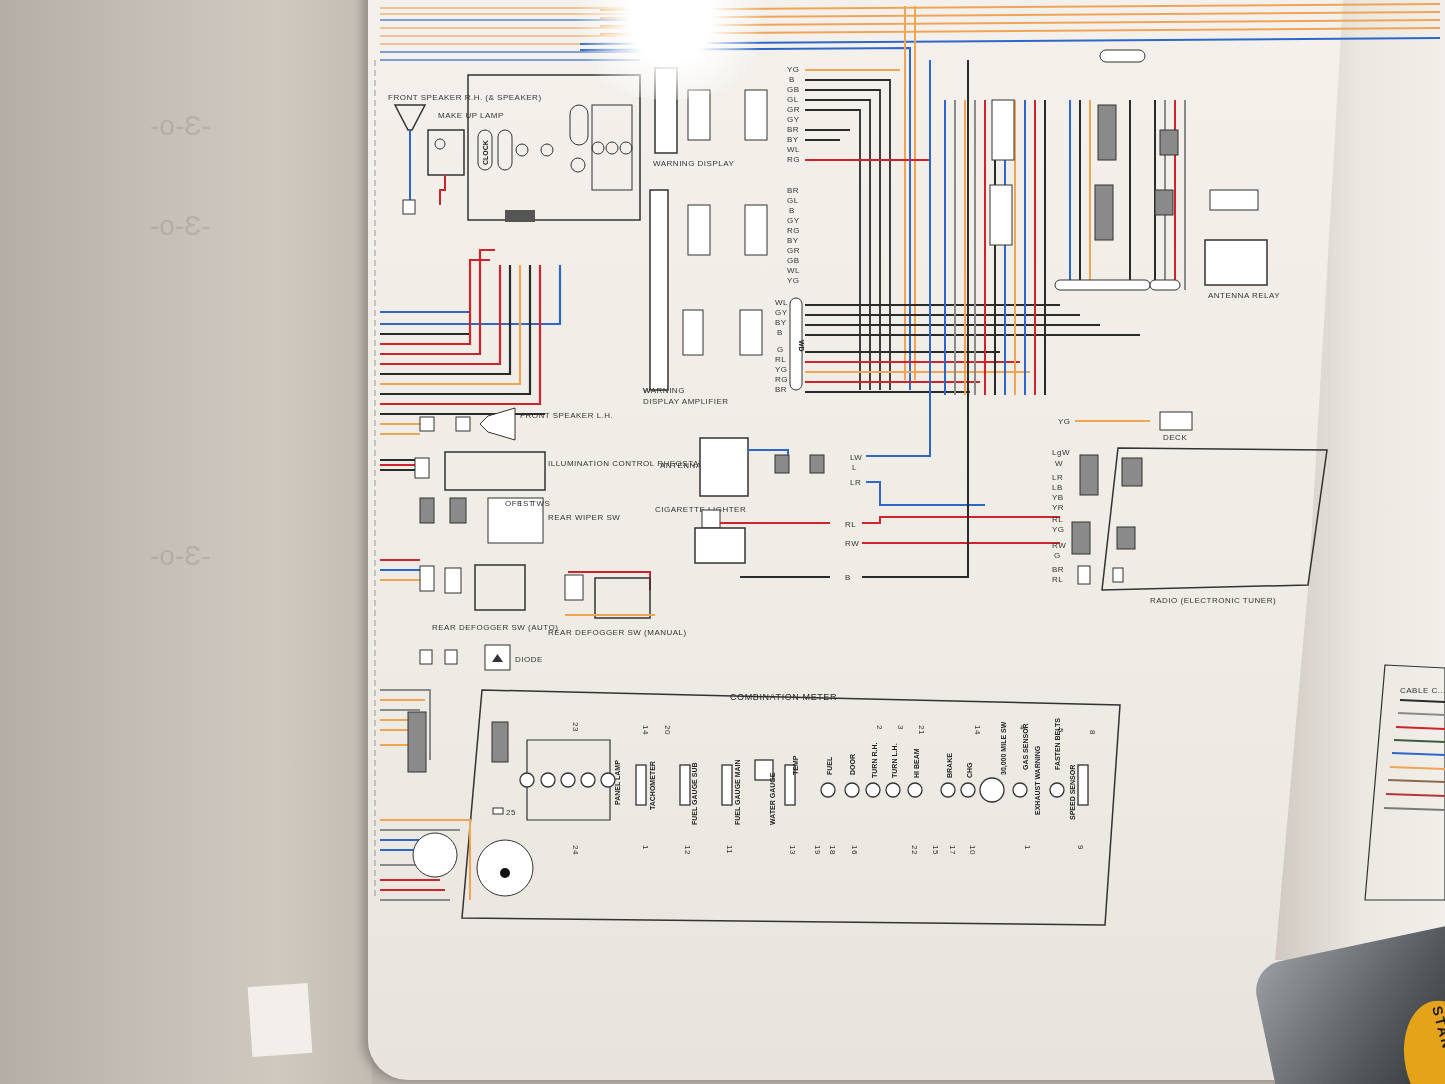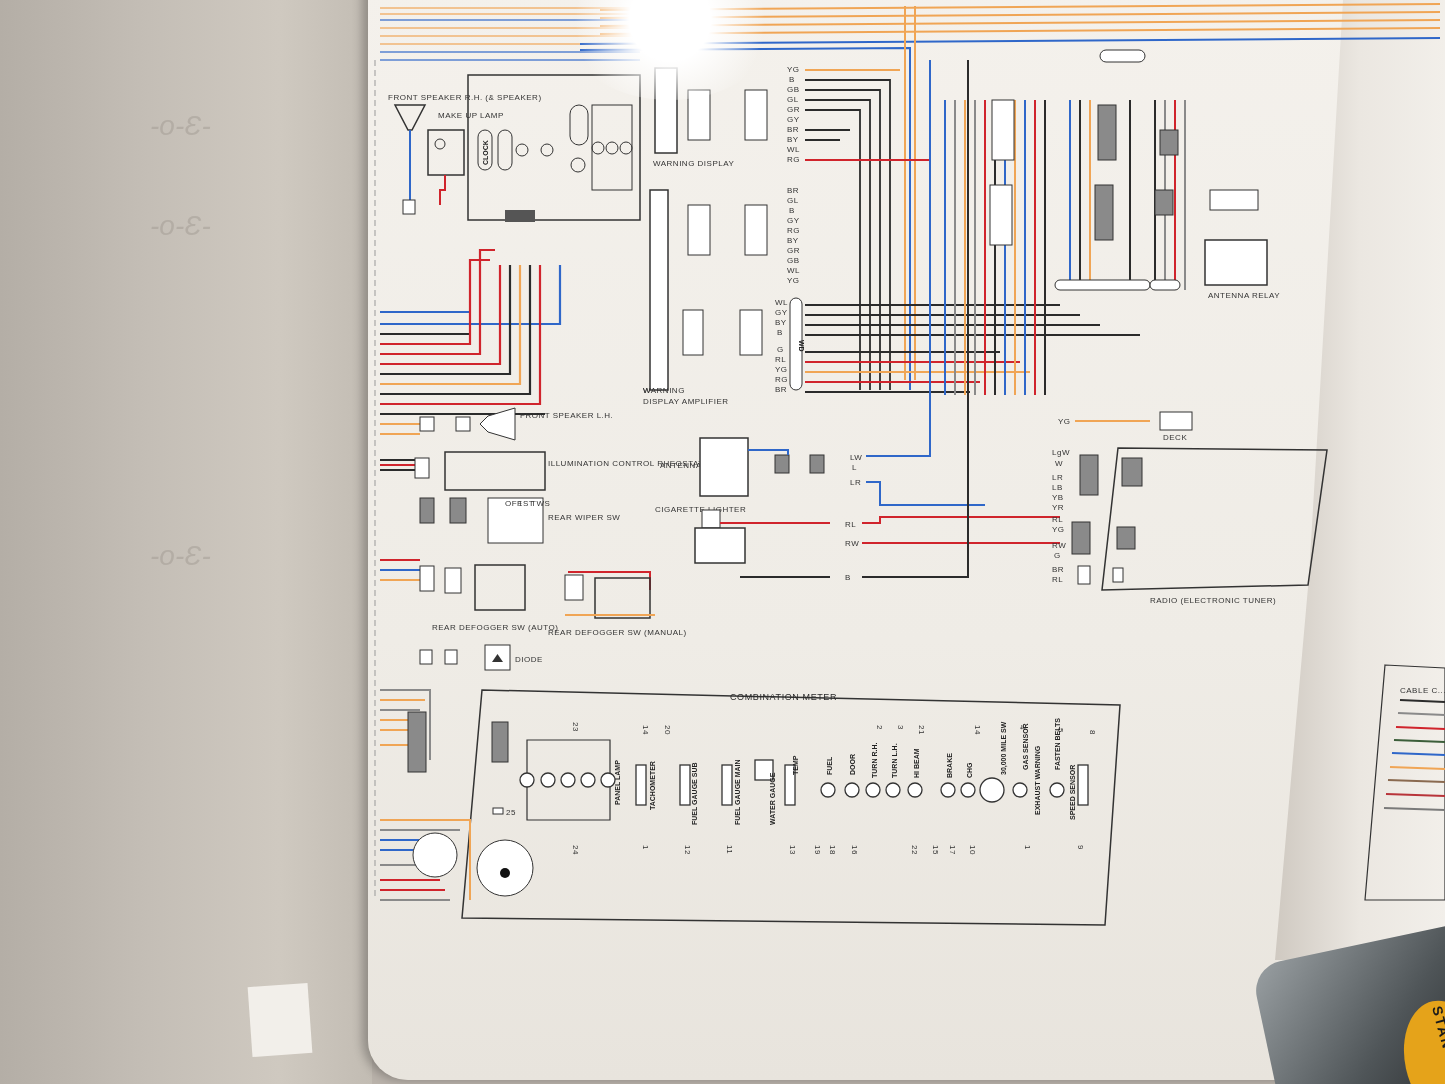--- a/index.html
+++ b/index.html
@@ -1,19 +1,19 @@
 <!DOCTYPE html>
 <html><head>
 <meta charset="utf-8">
 <style>
   html,body{margin:0;padding:0;}
   body{width:1445px;height:1084px;overflow:hidden;position:relative;
        background:#b9b2aa;font-family:"Liberation Sans",sans-serif;}
   .left-page{position:absolute;left:0;top:0;width:372px;height:1084px;
-       background:linear-gradient(90deg,#b4aea6 0%,#c4beb6 40%,#cfc9c0 75%,#c2bcb3 100%);font-style:italic;}
+       background:linear-gradient(90deg,#b4aea6 0%,#c4beb6 40%,#cfc9c0 75%,#c2bcb3 100%);}
   .left-page .ghost{position:absolute;color:#9e978f;font-size:28px;opacity:.45;}
   .paper-strip{position:absolute;left:250px;top:985px;width:60px;height:70px;background:#f2efea;transform:rotate(-4deg);}
   .main-page{position:absolute;left:368px;top:-20px;width:1060px;height:1100px;
        background:linear-gradient(180deg,#f4f1ec 0%,#efece6 60%,#e8e4dd 100%);
        border-bottom-left-radius:40px;box-shadow:-6px 0 10px rgba(0,0,0,.25);}
   .right-page{position:absolute;left:1275px;top:0;width:170px;height:960px;
        background:linear-gradient(90deg,#cfc9c1,#ebe7e1 50%,#f2efea);
        clip-path:polygon(40% 0,100% 0,100% 100%,0 100%,20% 60%);}
   .glare{position:absolute;left:560px;top:-60px;width:220px;height:160px;border-radius:50%;
        background:radial-gradient(circle,#ffffff 30%,rgba(255,255,255,0) 70%);}

